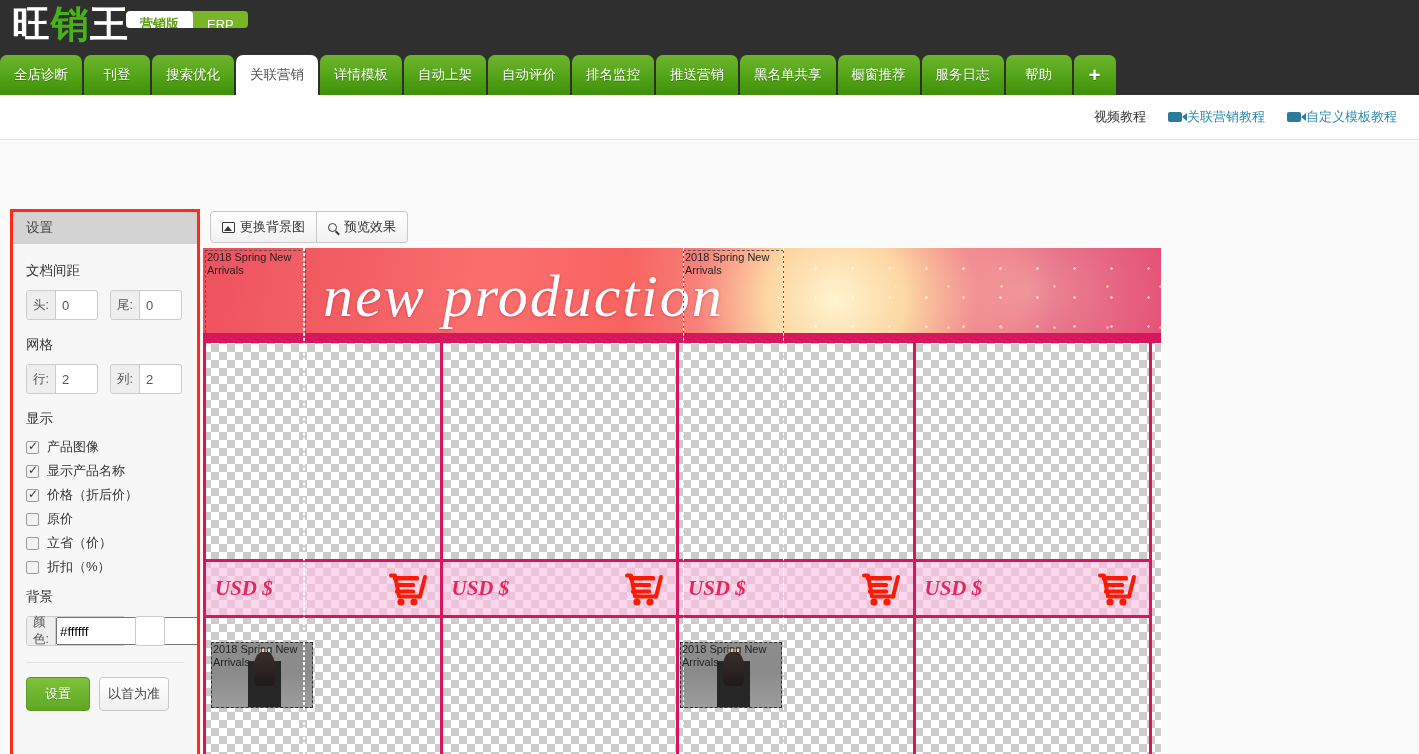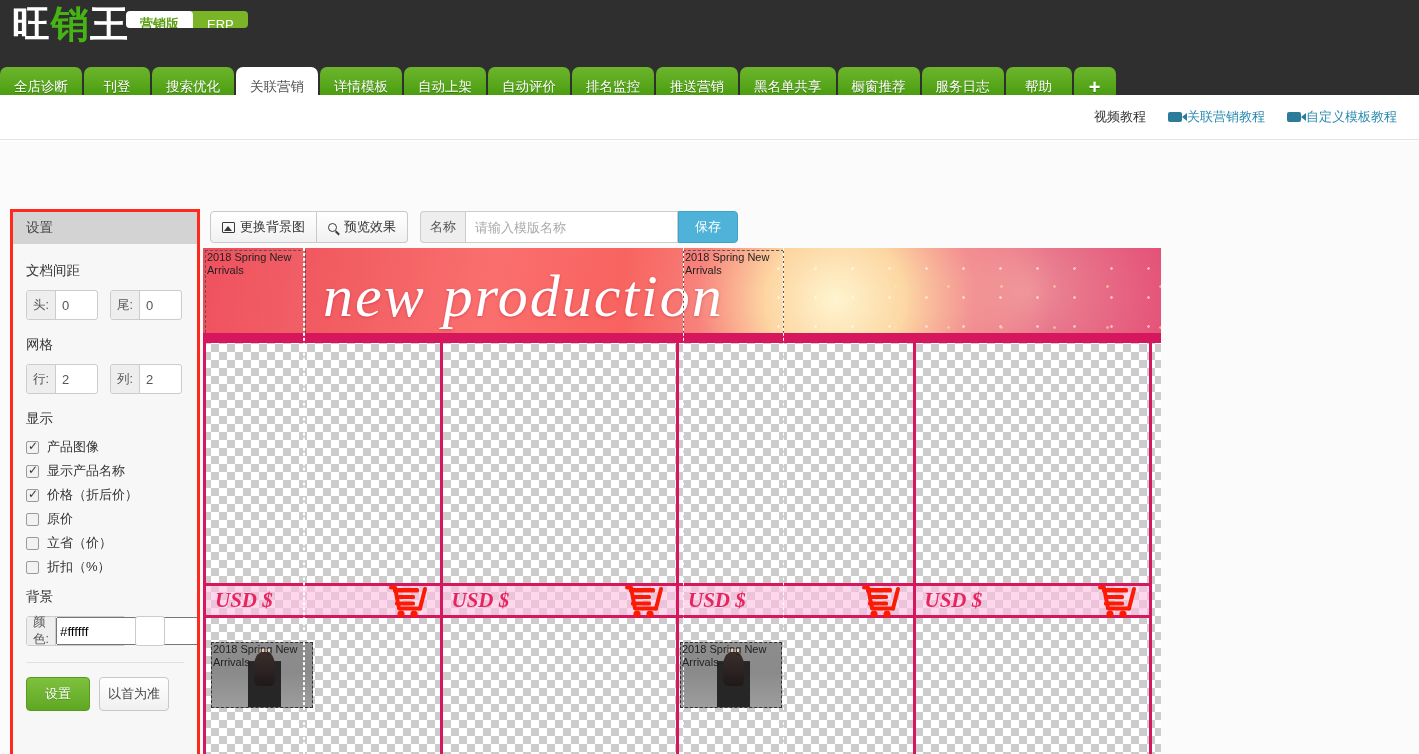--- a/index.html
+++ b/index.html
@@ -32,21 +32,21 @@
   }
   .verswitch .seg {
     display: flex; align-items: center; justify-content: center;
     font-size: 13px; padding: 0 14px; height: 26px; cursor: pointer; border-radius: 13px;
   }
   .verswitch .seg.on { background: #ffffff; color: #5ba012; font-weight: bold; border-radius: 4px; }
   .verswitch .seg.off { color: #ffffff; }
 
   
   .navtabs {
-    position: absolute; left: 0; top: 67px; height: 40px;
+    position: absolute; left: 0; top: 55px; height: 40px;
     display: flex; align-items: flex-start;
   }
   .navtab {
     height: 40px; min-width: 66px; padding: 0 14px;
     display: flex; align-items: center; justify-content: center;
     font-size: 13.5px; color: #ffffff;
     background: linear-gradient(to bottom, #6cb52d 0%, #53a317 55%, #3f8f0c 100%);
     border-top-left-radius: 7px; border-top-right-radius: 7px;
     margin-right: 2px; cursor: pointer; white-space: nowrap;
     text-shadow: 0 1px 0 rgba(0,0,0,.28);
@@ -277,21 +277,21 @@
   .grid {
     position: absolute; left: 0; top: 95px; width: 958px; height: 412px;
   }
   .gridrow { display: flex; width: 958px; }
   .cell {
     width: 239.5px; height: 275px; position: relative;
     border: 3px solid #d6175e; border-top: 0; margin-right: -3px;
   }
   .cell .img-area { position: absolute; left: 0; top: 0; right: 0; bottom: 50px; }
   .cell .price-bar {
-    position: absolute; left: 0; right: 0; bottom: 0; height: 32px;
+    position: absolute; left: 0; right: 0; bottom: 0; height: 56px;
     background: rgba(255,190,225,0.62);
     display: flex; align-items: center; justify-content: space-between;
     padding: 0 9px; border-top: 3px solid #d6175e;
   }
   .price-txt {
     font-family: "Liberation Serif","DejaVu Serif",serif;
     font-style: italic; font-weight: bold; font-size: 21px; color: #e8245f;
   }
   .cartico { width: 46px; height: 34px; flex: none; }
 
@@ -426,25 +426,20 @@
     <div class="tb-group">
       <div class="tb-btn">
         <span class="ic-img"></span>
         <span>更换背景图</span>
       </div>
       <div class="tb-btn">
         <span class="ic-search"></span>
         <span>预览效果</span>
       </div>
     </div>
-    <div class="name-group">
-      <span class="name-lbl">名称</span>
-      <input class="name-input" placeholder="请输入模版名称" style="">
-      <button class="save-btn">保存</button>
-    </div>
   </div>
 
   <div class="canvas">
 
     <div class="banner">
       <div class="sparkles"></div>
       <div class="banner-text">new  production</div>
 
       <div class="brokenimg" style="left:2px;top:2px;width:101px;height:93px;">
         <span class="alt">2018 Spring New Arrivals</span>

